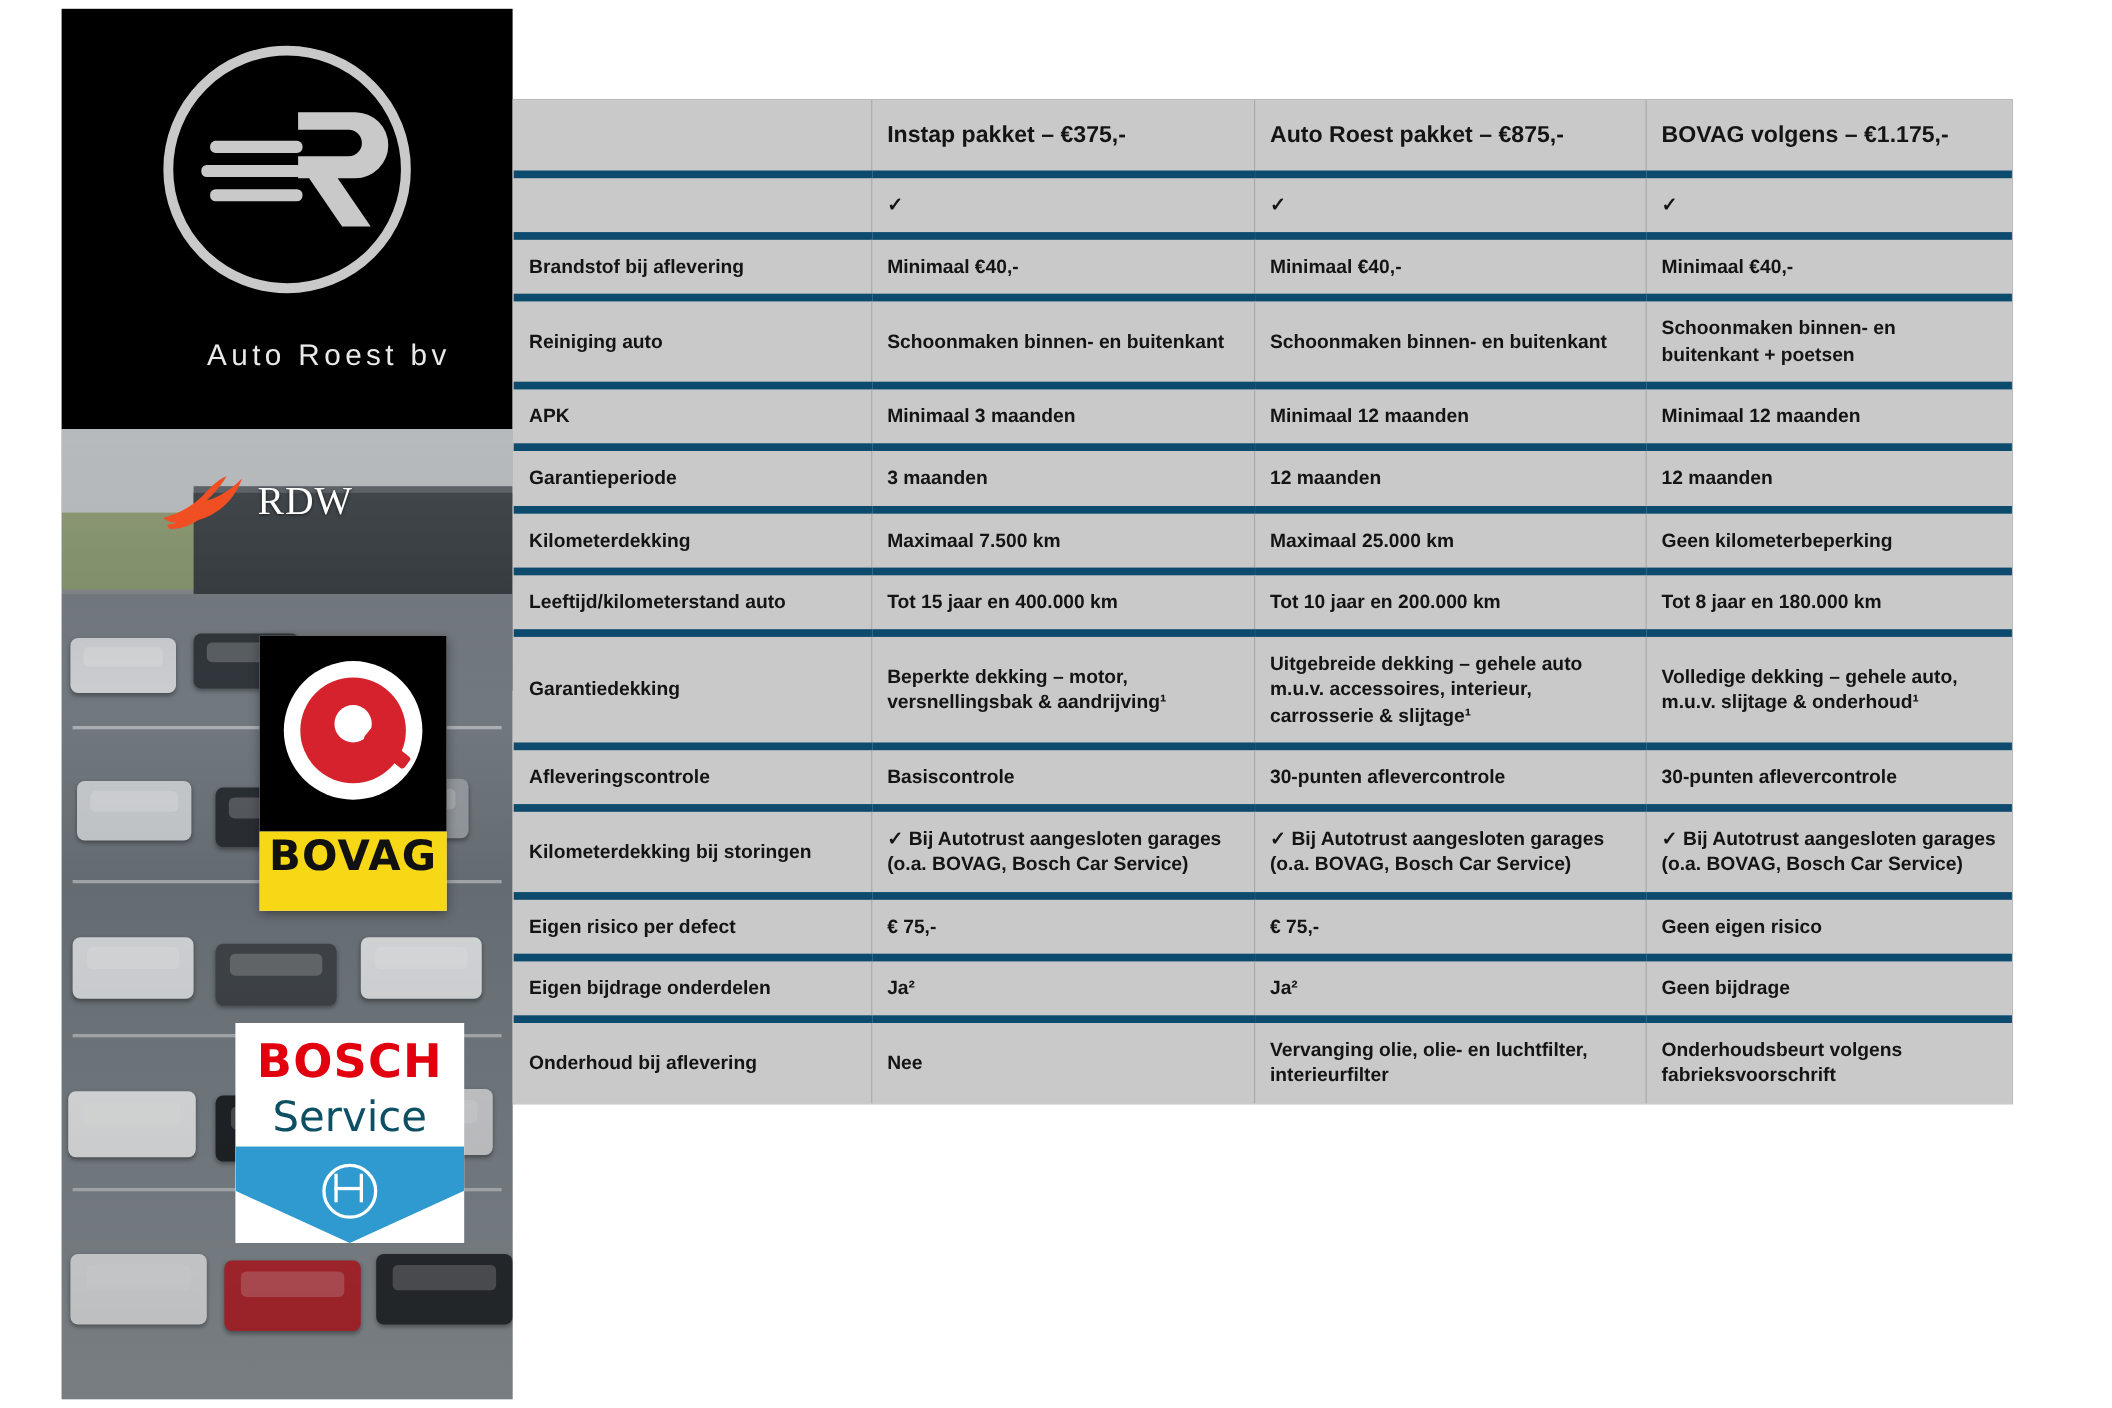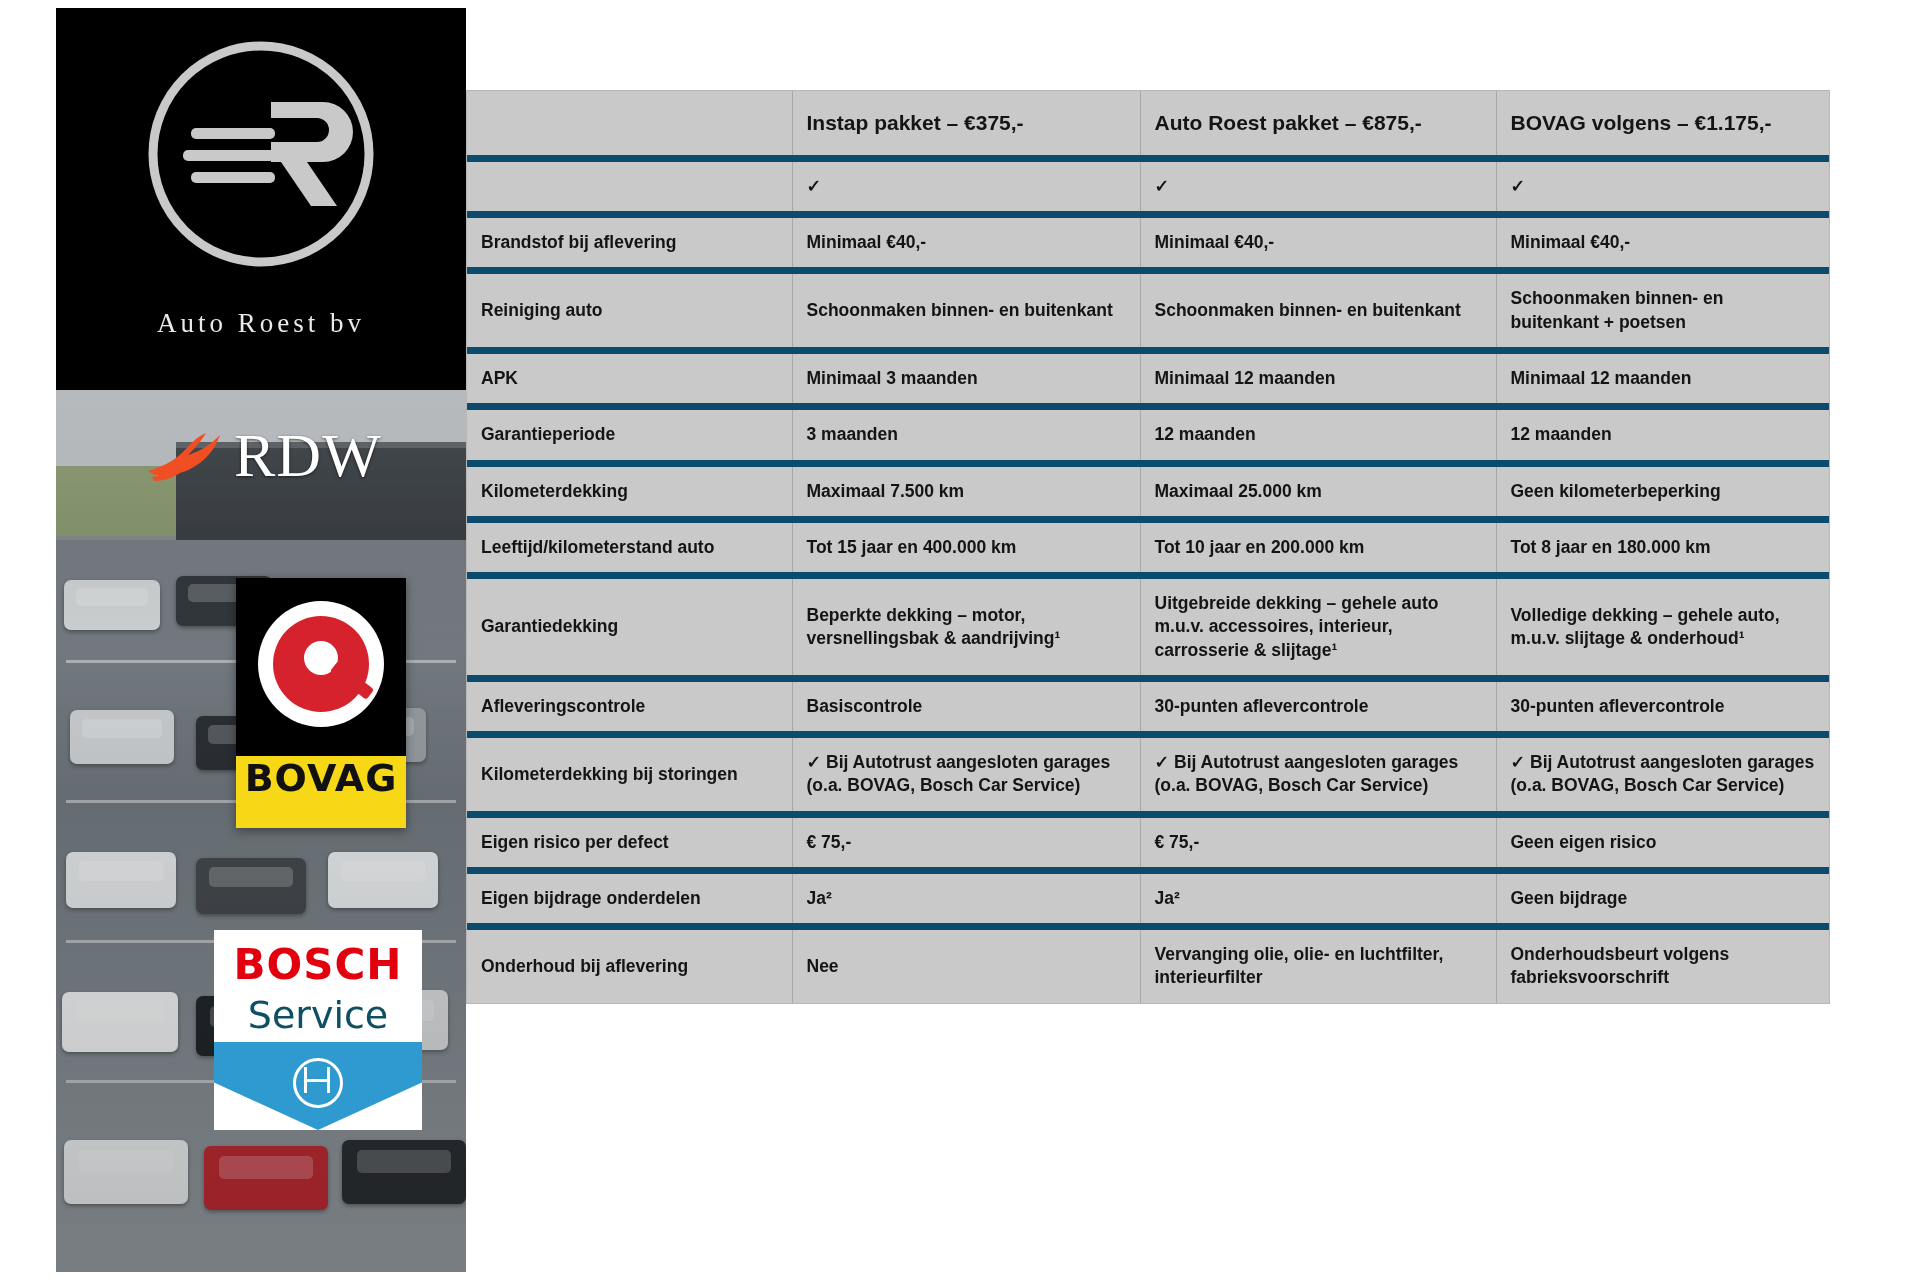--- a/index.html
+++ b/index.html
@@ -46,21 +46,22 @@
   }
   .logo-text {
     position: absolute;
     left: 0;
     top: 300px;
     width: 410px;
     text-align: center;
     color: #e9e9e9;
     font-size: 27px;
     letter-spacing: 4px;
-    font-family: Liberation Serif, serif;
+    font-family: Liberation Sans, sans-serif;
+    padding-left: 38px;
   }
 
   
   .photo {
     position: absolute;
     left: 0;
     top: 382px;
     width: 410px;
     height: 882px;
     overflow: hidden;
@@ -125,21 +126,21 @@
     align-items: center;
     gap: 12px;
   }
   .rdw-flame {
     width: 78px;
     height: 56px;
     position: relative;
   }
   .rdw-text {
     color: #ffffff;
-    font-size: 62px;
+    font-size: 36px;
     font-family: "Liberation Serif", serif;
     letter-spacing: 1px;
     text-shadow: 0 1px 3px rgba(0,0,0,0.6);
   }
   .bovag-badge {
     left: 180px;
     top: 570px;
     width: 170px;
     height: 250px;
     background: #ffffff;

